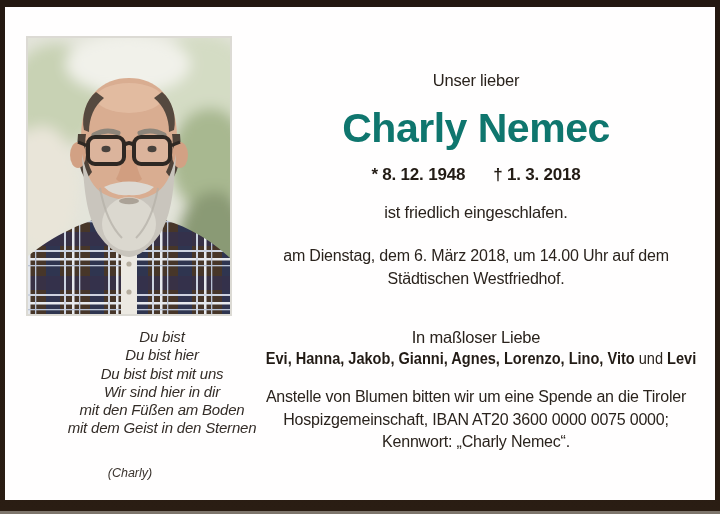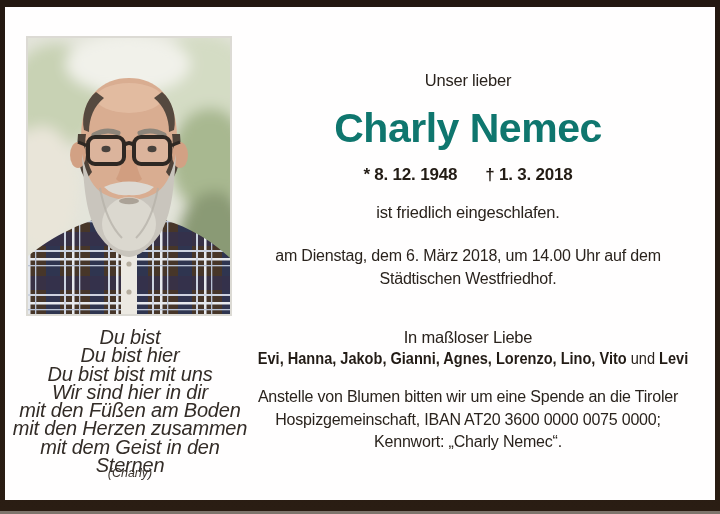--- a/index.html
+++ b/index.html
@@ -30,34 +30,35 @@
     position: absolute; left: 21px; top: 29px;
     width: 202px; height: 276px;
     border: 2px solid #dcdad4;
     background: #e3e4da;
   }
   .photo-frame svg { display: block; }
   .poem {
     position: absolute; left: 0; top: 321px; width: 250px;
     text-align: center;
     font-style: italic;
-    font-size: 20px; line-height: 18.3px;
+    font-size: 15px; line-height: 18.3px;
     letter-spacing: -0.2px;
     color: #332c27;
+    padding-left: 32px;
   }
   .poem-signature {
     position: absolute; left: 0; top: 459px; width: 250px;
     text-align: center;
     font-style: italic;
     font-size: 12.5px;
     color: #3a332d;
   }
   
   .rcol {
-    position: absolute; left: 232px; top: 0; width: 462px; height: 493px;
+    position: absolute; left: 240px; top: 0; width: 462px; height: 493px;
     color: #2a231d;
   }
   .rcol > div { position: absolute; left: 0; width: 100%; text-align: center; }
   .intro      { top: 64px;  font-size: 16.5px; letter-spacing: -0.2px; }
   .dec-name   { top: 98px;  font-size: 41px; font-weight: bold; letter-spacing: -0.5px; color: #0f766e; }
   .dates      { top: 158px; font-size: 17px; font-weight: bold; letter-spacing: -0.2px; color: #231c15; }
   .dates .birth { margin-right: 28px; }
   .passed     { top: 196px; font-size: 16.5px; letter-spacing: -0.2px; }
   .farewell   { top: 238px; font-size: 16px; line-height: 22.5px; letter-spacing: -0.2px; }
   .farewell div, .donation div { white-space: nowrap; }
@@ -142,21 +143,20 @@
         <path d="M142,108 L152,104" stroke="#2e2823" stroke-width="3.5" fill="none"></path>
       </svg>
     </div>
 
     <div class="poem">
       <div>Du bist</div>
       <div>Du bist hier</div>
       <div>Du bist bist mit uns</div>
       <div>Wir sind hier in dir</div>
       <div>mit den Füßen am Boden</div>
-      <div>mit den Herzen zusammen</div>
       <div>mit dem Geist in den Sternen</div>
     </div>
     <div class="poem-signature">(Charly)</div>
 
     <div class="rcol">
       <div class="intro">Unser lieber</div>
       <div class="dec-name">Charly Nemec</div>
       <div class="dates">
         <span class="birth">* 8. 12. 1948</span><span class="death">† 1. 3. 2018</span>
       </div>

